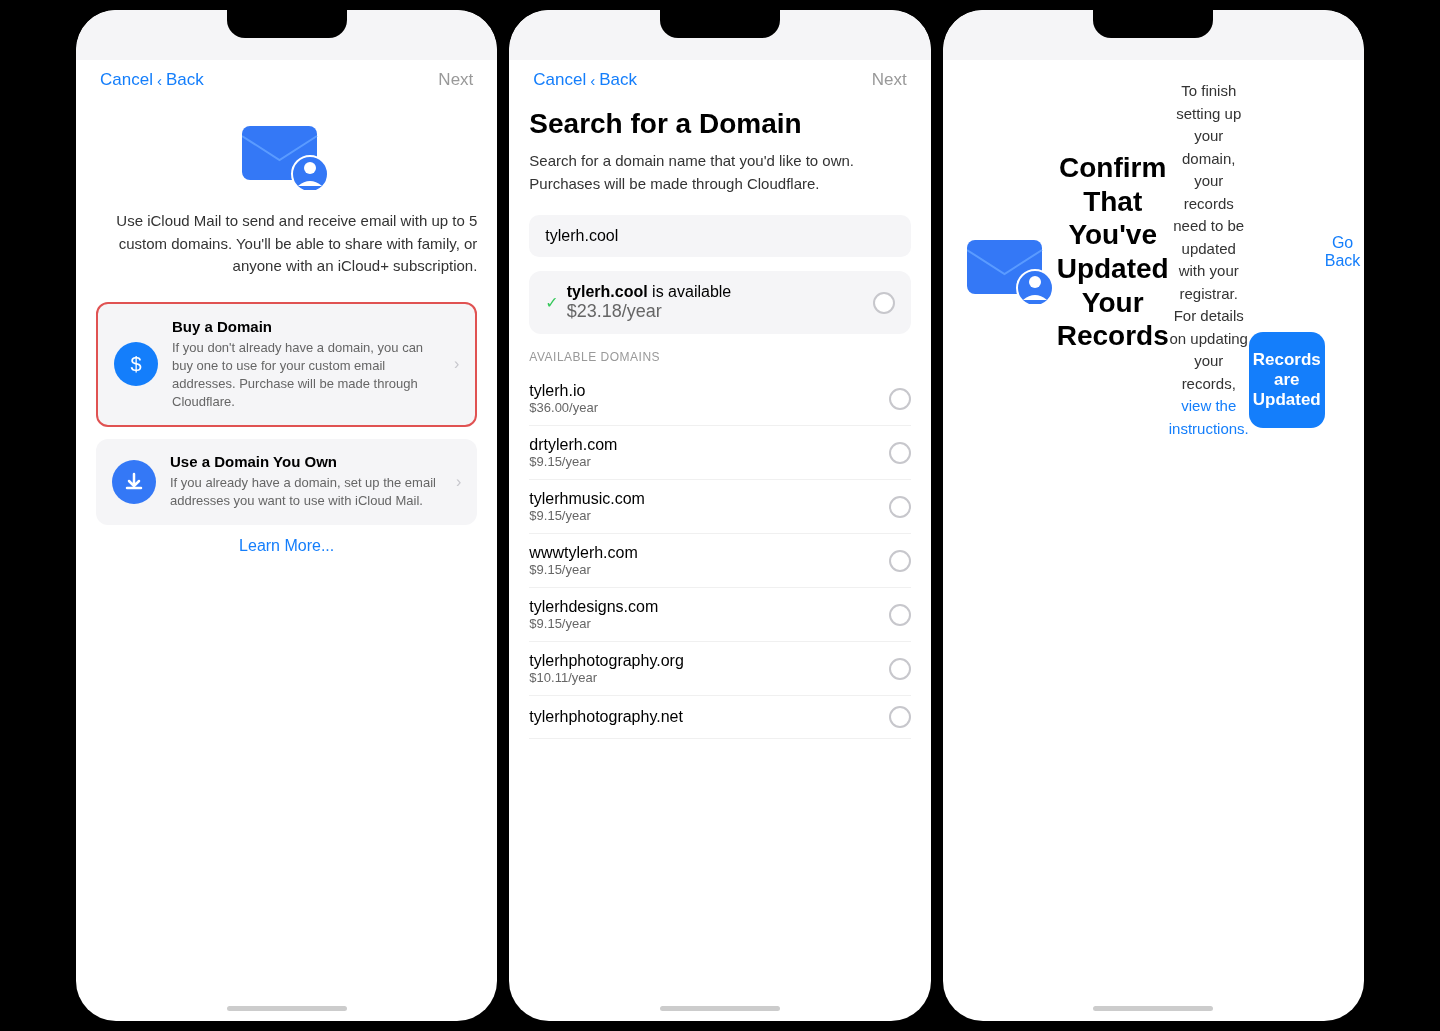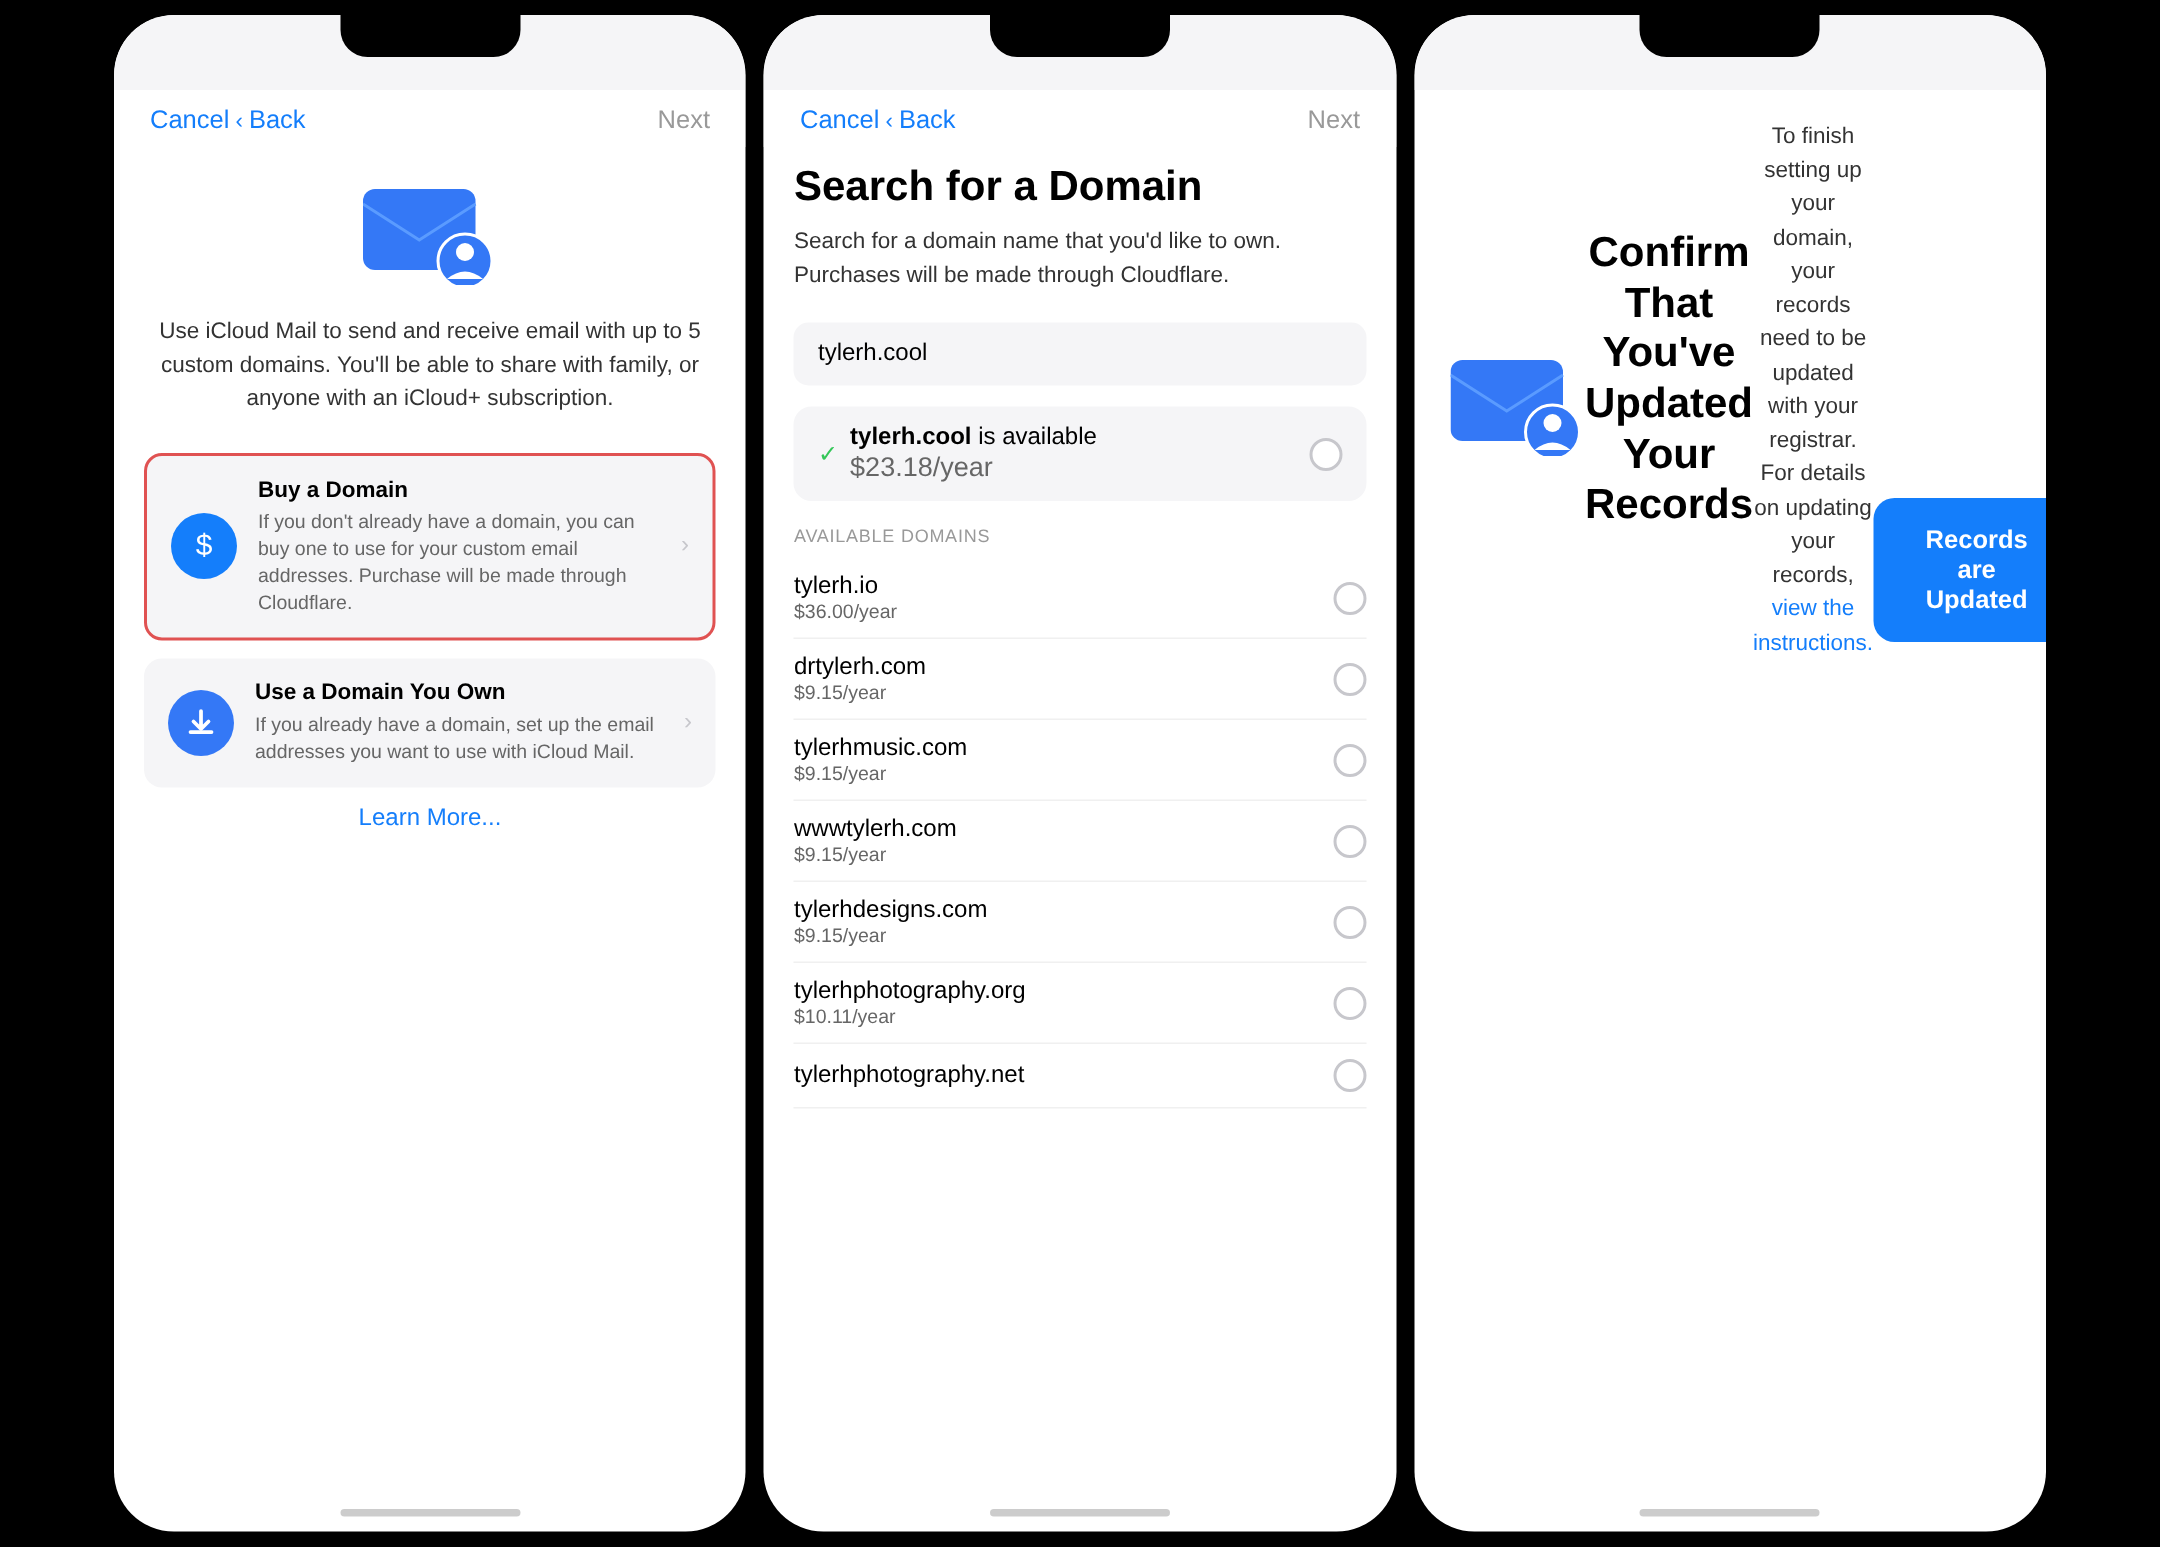--- a/index.html
+++ b/index.html
@@ -116,21 +116,21 @@
       color: #000;
       line-height: 1.2;
       margin-bottom: 16px;
     }
 
     .panel-description {
       font-size: 15px;
       color: #333;
       line-height: 1.5;
       margin-bottom: 24px;
-      text-align: center;
+      text-align: right;
     }
 
     .option-card {
       background: #f5f5f7;
       border-radius: 12px;
       padding: 14px 16px;
       display: flex;
       align-items: center;
       gap: 14px;
       margin-bottom: 12px;
@@ -314,21 +314,21 @@
 
     .right-desc .link-text {
       color: #147EFB;
     }
 
     .records-button {
       background: #147EFB;
       color: #fff;
       border: none;
       border-radius: 14px;
-      padding: 18px 35px;
+      padding: 18px 4px;
       font-size: 17px;
       font-weight: 600;
       width: 100%;
       cursor: pointer;
       margin-top: auto;
       margin-bottom: 12px;
     }
 
     .go-back-link {
       color: #147EFB;

